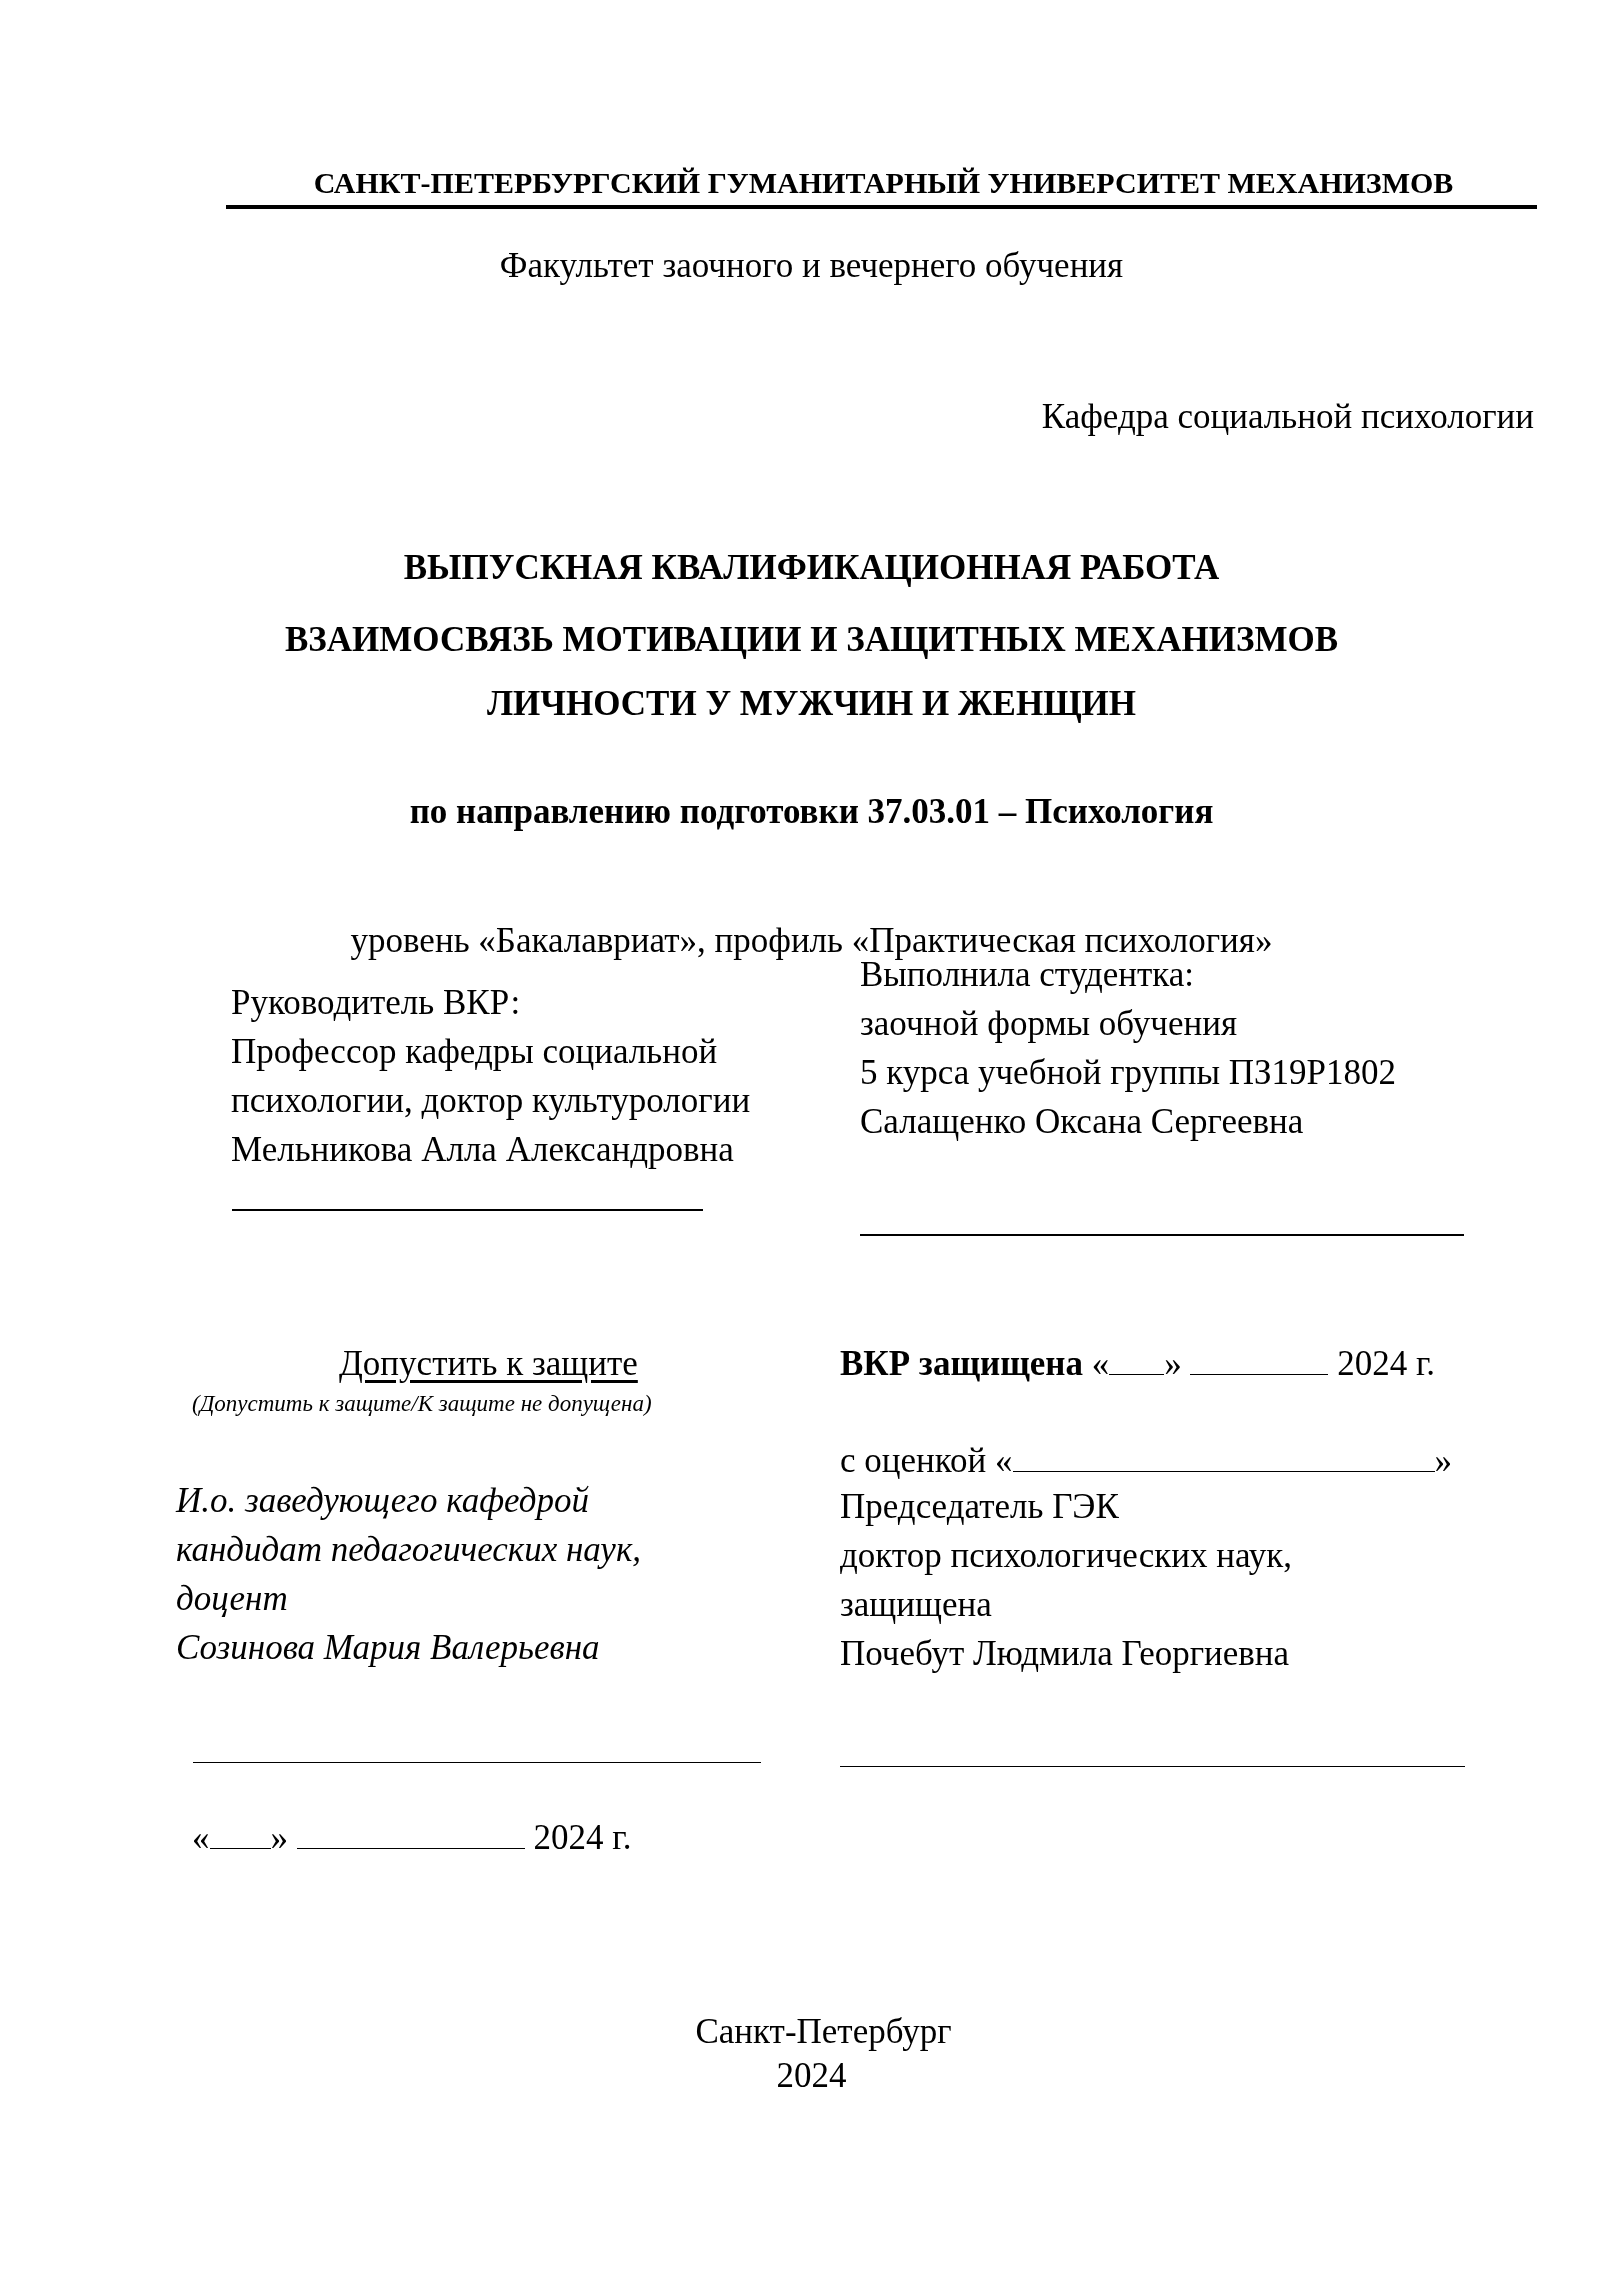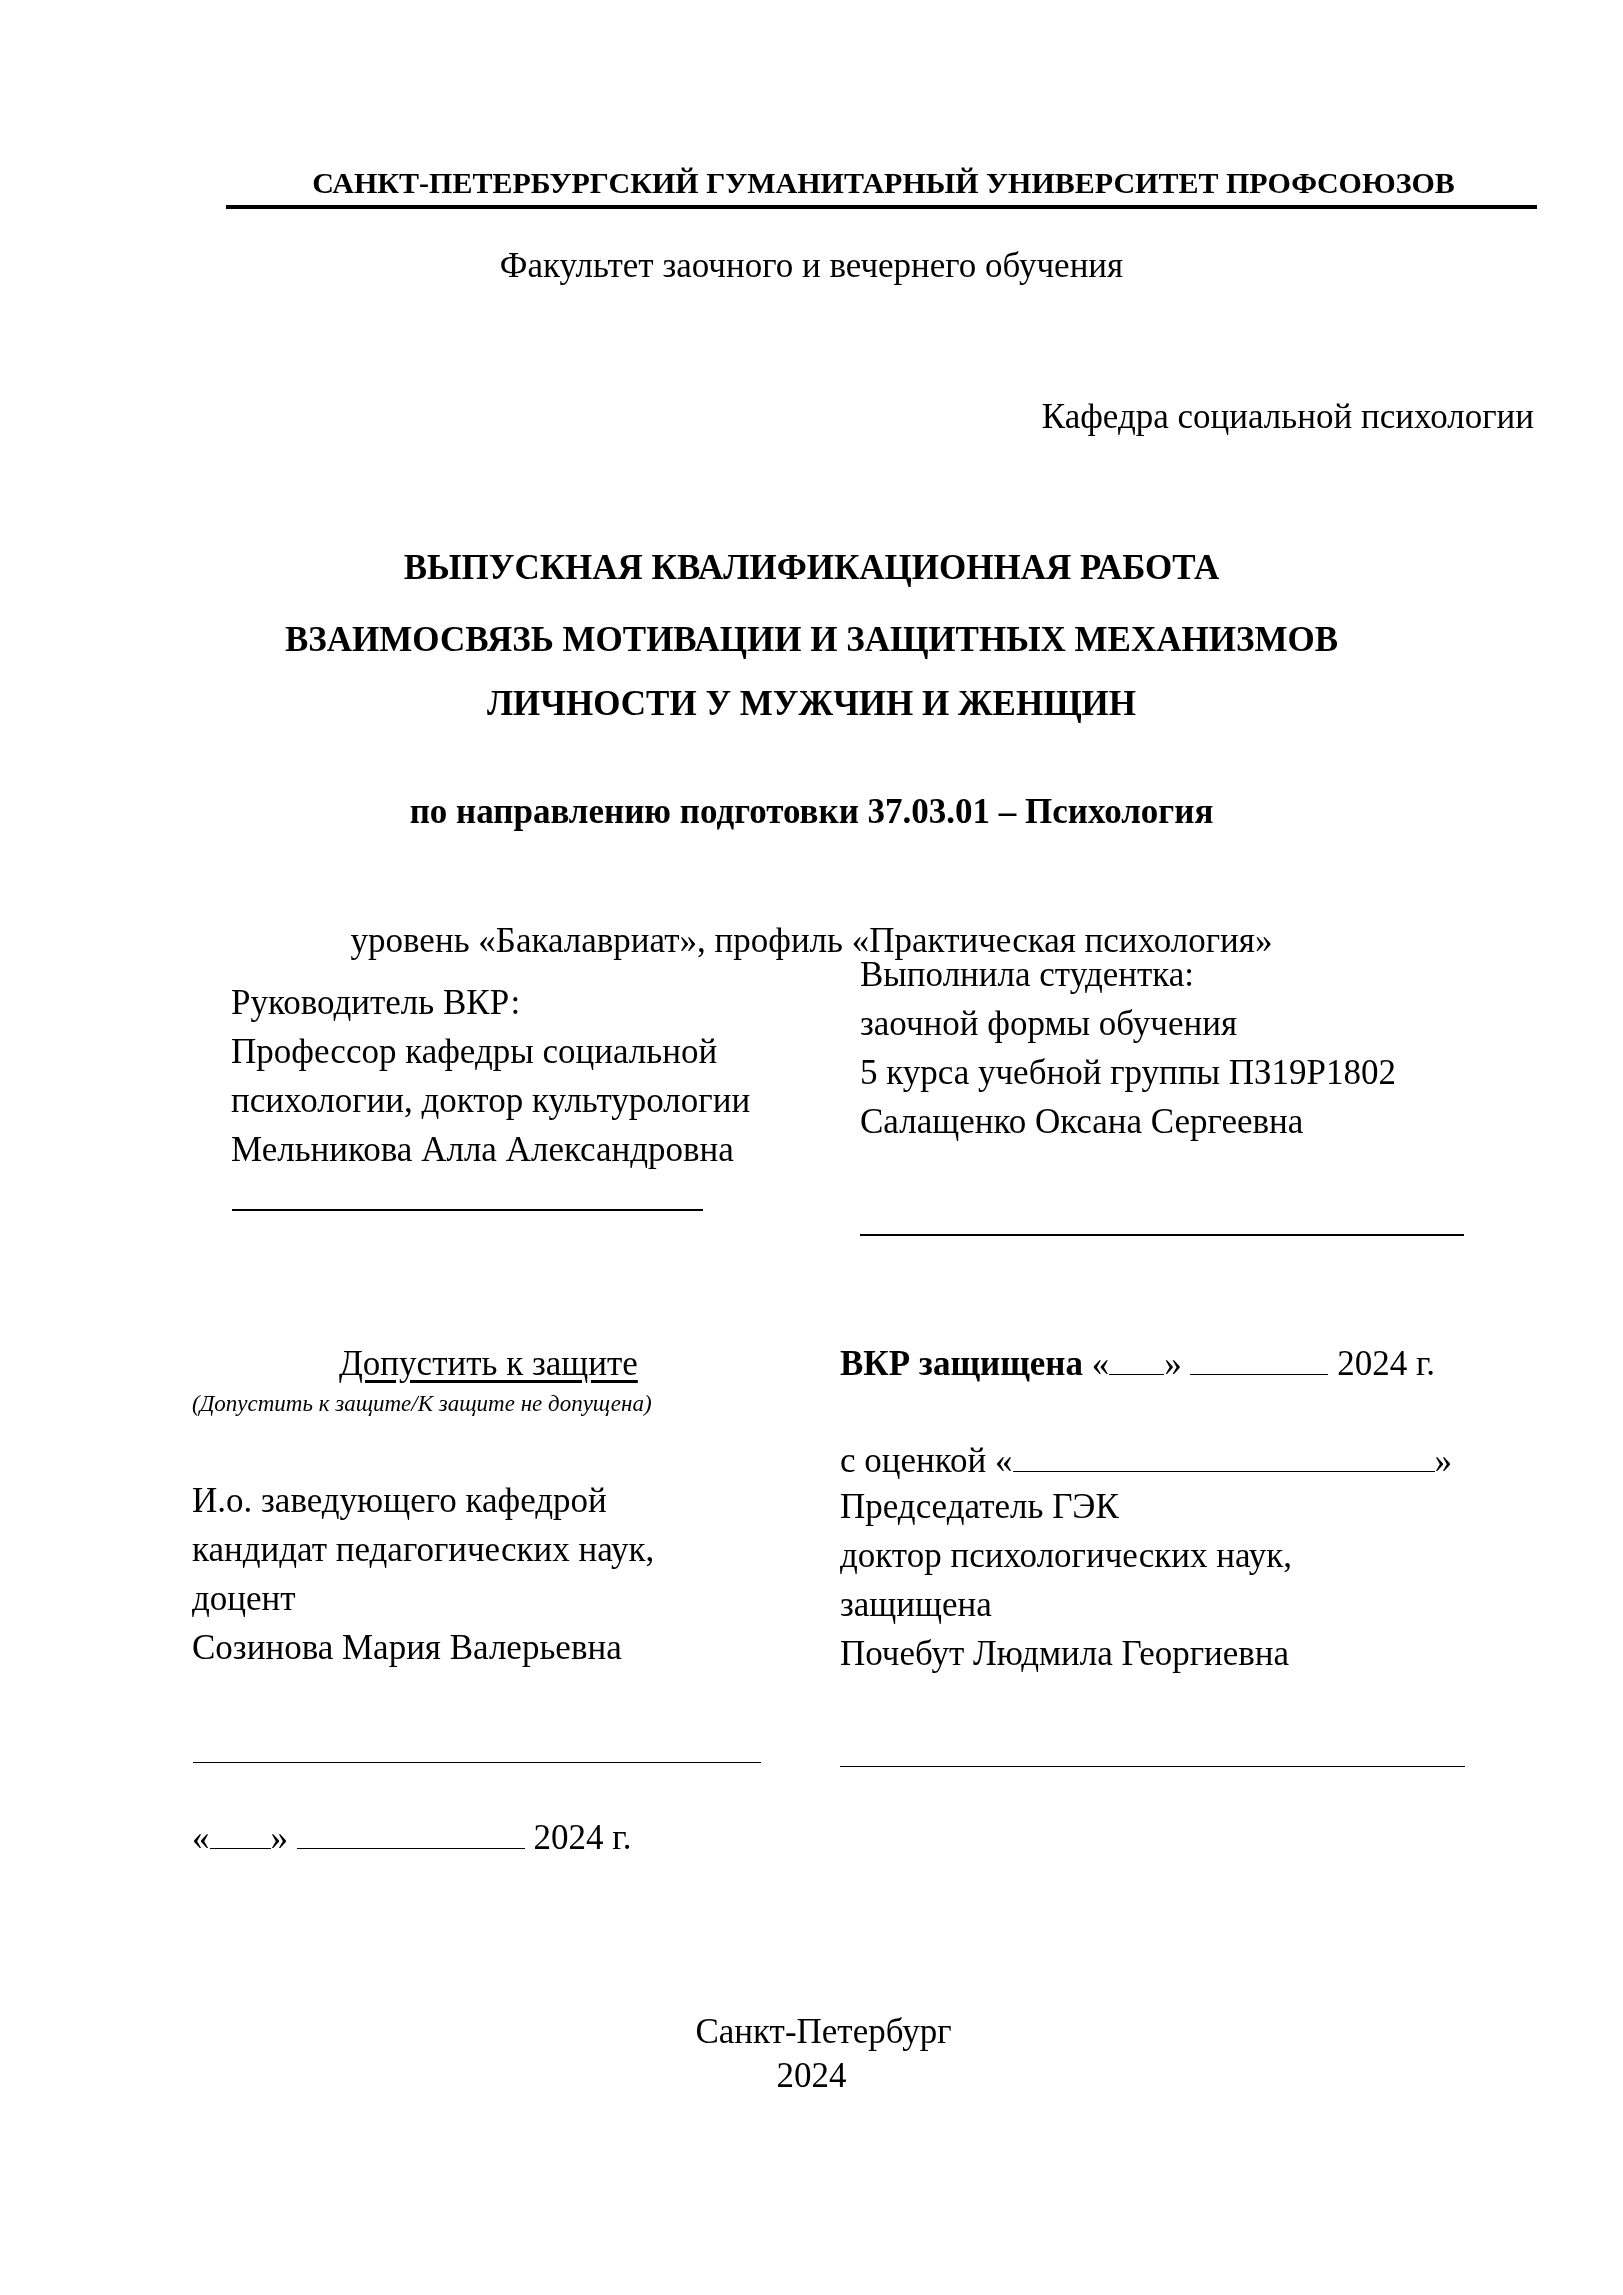--- a/index.html
+++ b/index.html
@@ -10,21 +10,21 @@
   .b { font-weight: bold; }
   .center { left: 0; width: 1623px; text-align: center; }
   .rule { position: absolute; background: #000; }
   .sigline { position: absolute; border-bottom: 2.4px solid #000; height: 0; }
   .blank { display: inline-block; border-bottom: 1.6px solid #000; vertical-align: baseline; height: 0.8px; }
   .line-block div { font-size: 35px; line-height: 49px; white-space: nowrap; }
 </style>
 </head>
 <body>
 
-<div class="abs t b" style="left:228px; width:1311px; text-align:center; top:168px; font-size:30px;">САНКТ-ПЕТЕРБУРГСКИЙ ГУМАНИТАРНЫЙ УНИВЕРСИТЕТ ПРОФСОЮЗОВ</div>
+<div class="abs t b" style="left:228px; width:1311px; text-align:center; top:168px; font-size:30px;">САНКТ-ПЕТЕРБУРГСКИЙ ГУМАНИТАРНЫЙ УНИВЕРСИТЕТ МЕХАНИЗМОВ</div>
 <div class="rule" style="left:226px; top:205px; width:1311px; height:3.9px;"></div>
 <div class="abs t center" style="top:248px;">Факультет заочного и вечернего обучения</div>
 <div class="abs t" style="right:89px; top:399px;">Кафедра социальной психологии</div>
 
 <div class="abs t b center" style="top:550px;">ВЫПУСКНАЯ КВАЛИФИКАЦИОННАЯ РАБОТА</div>
 <div class="abs t b center" style="top:622px;">ВЗАИМОСВЯЗЬ МОТИВАЦИИ И ЗАЩИТНЫХ МЕХАНИЗМОВ</div>
 <div class="abs t b center" style="top:686px;">ЛИЧНОСТИ У МУЖЧИН И ЖЕНЩИН</div>
 
 <div class="abs t center" style="top:794px;font-weight:bold;">по направлению подготовки 37.03.01 – Психология</div>
 <div class="abs t center" style="top:911px;margin-top:12px;">уровень «Бакалавриат», профиль «Практическая психология»</div>
@@ -41,21 +41,21 @@
   <div>Выполнила студентка:</div>
   <div>заочной формы обучения</div>
   <div>5 курса учебной группы ПЗ19Р1802</div>
   <div>Салащенко Оксана Сергеевна</div>
 </div>
 <div class="sigline" style="left:860px; top:1234px; width:604px;"></div>
 
 <div class="abs t" style="left:339px; top:1346px; text-decoration:underline; text-underline-offset:4.7px;">Допустить к защите</div>
 <div class="abs" style="left:192px; top:1391px; font-size:23px; font-style:italic;">(Допустить к защите/К защите не допущена)</div>
 
-<div class="abs line-block" style="left:192px; top:1476px;">
+<div class="abs line-block" style="left:176px; top:1476px;font-style:italic;">
   <div>И.о. заведующего кафедрой</div>
   <div>кандидат педагогических наук,</div>
   <div>доцент</div>
   <div>Созинова Мария Валерьевна</div>
 </div>
 <div class="sigline" style="left:193px; top:1762px; width:568px; border-bottom-width:1.6px;"></div>
 
 <div class="abs t" style="left:192px; top:1820px;">
   <span>«</span><span class="blank" style="width:61px;"></span><span>»</span>
   <span class="blank" style="width:228px;"></span>

